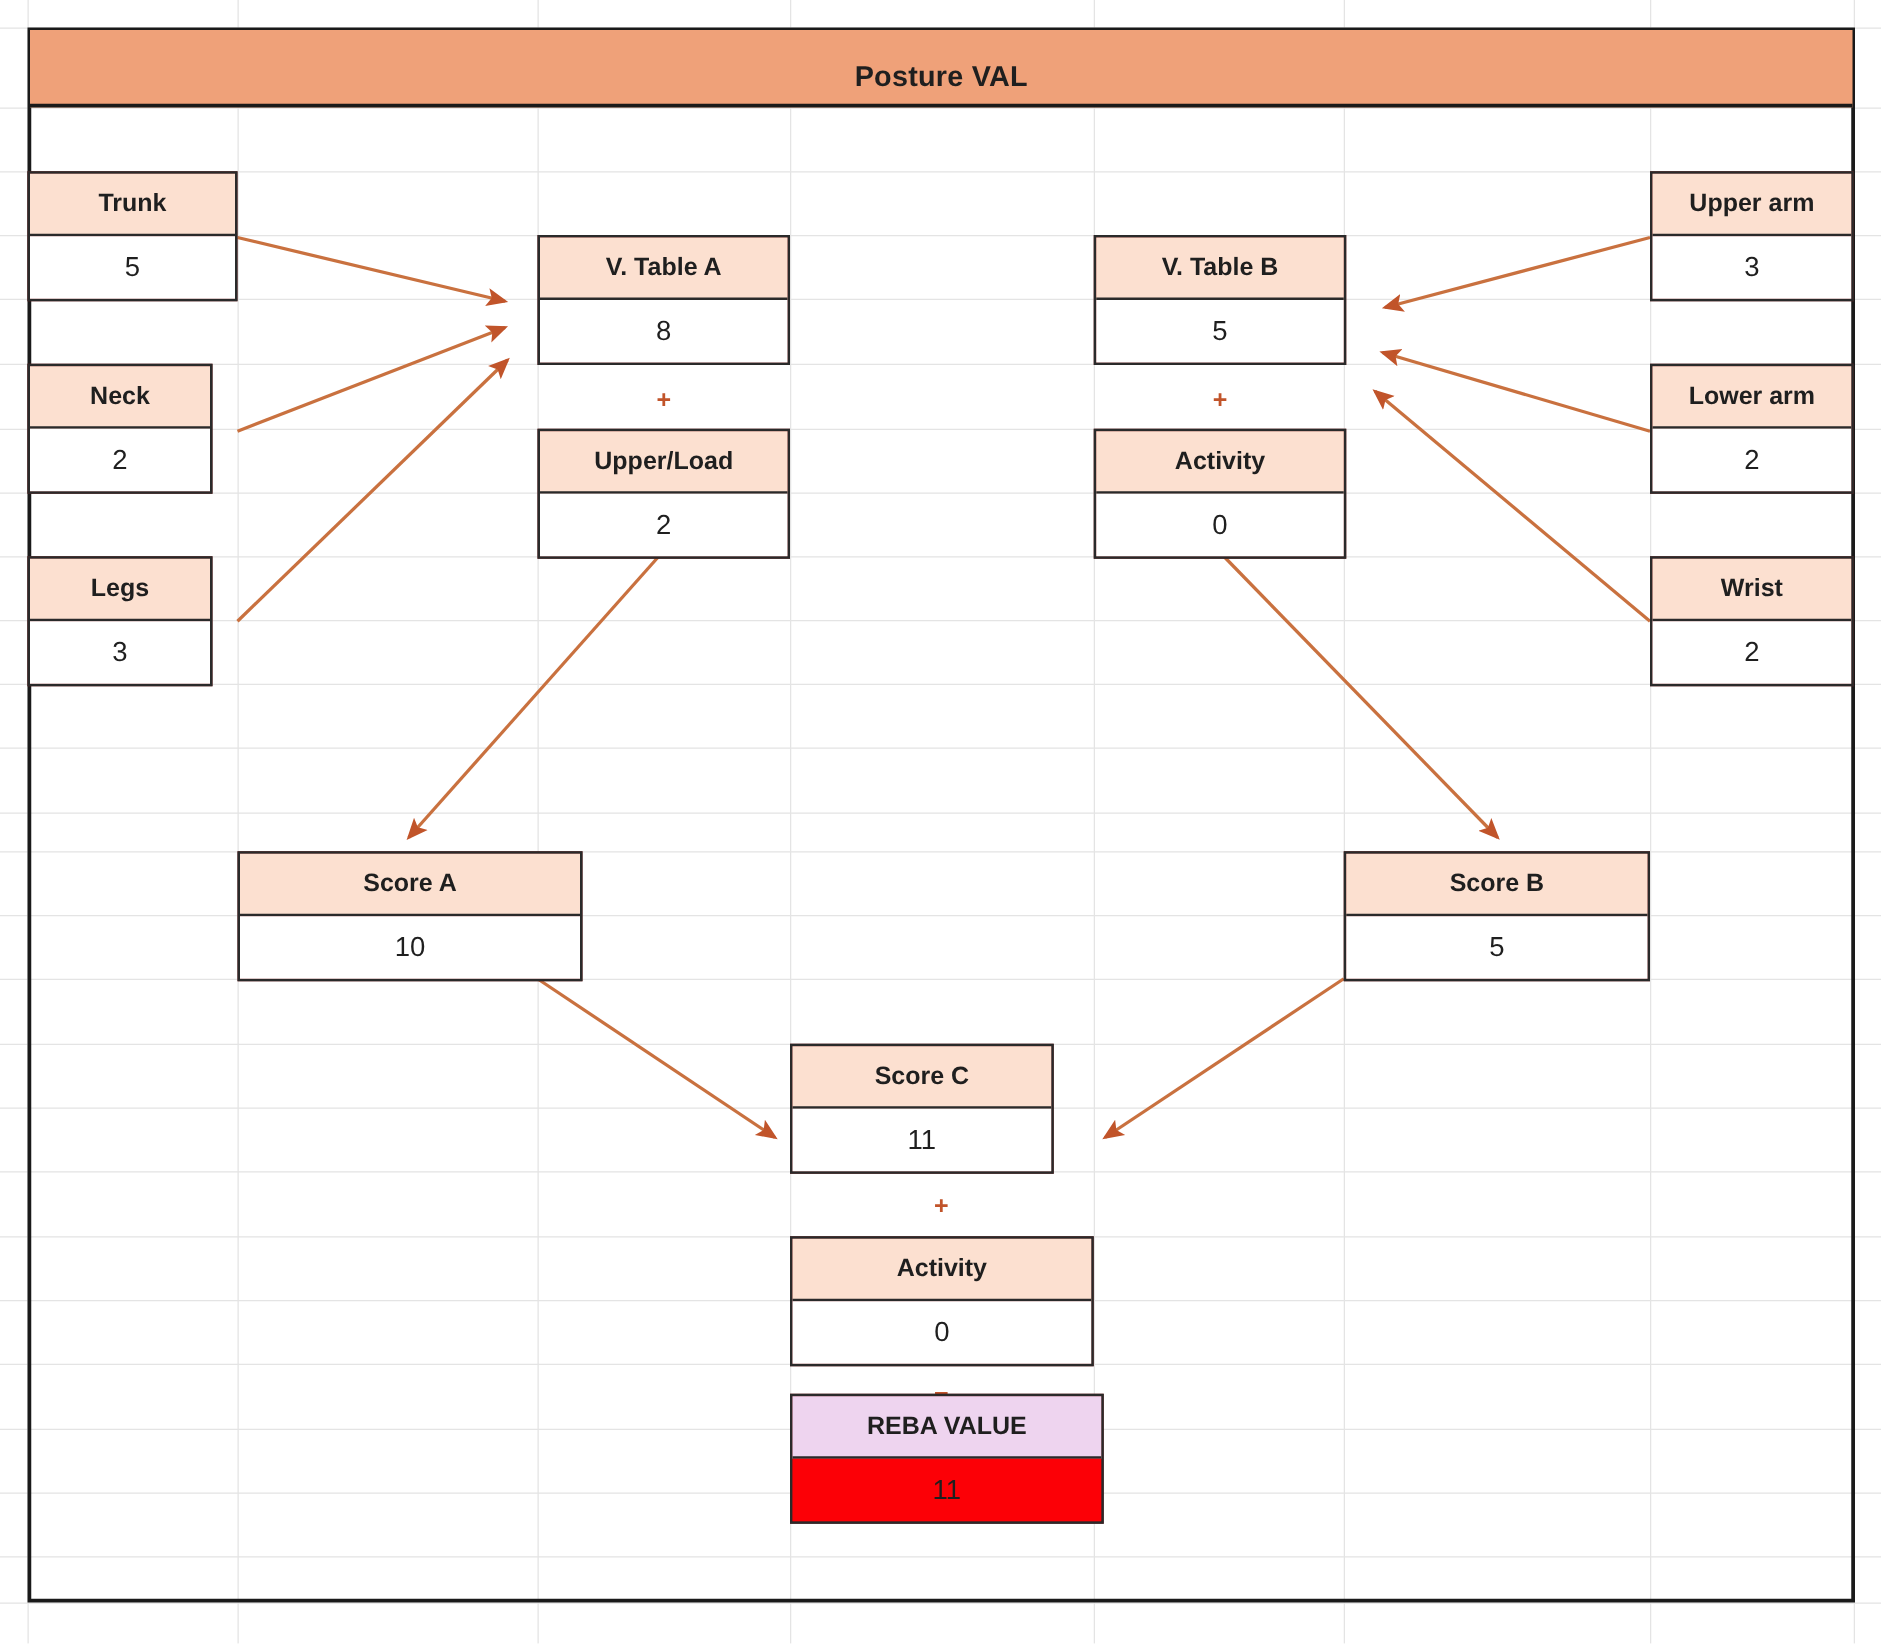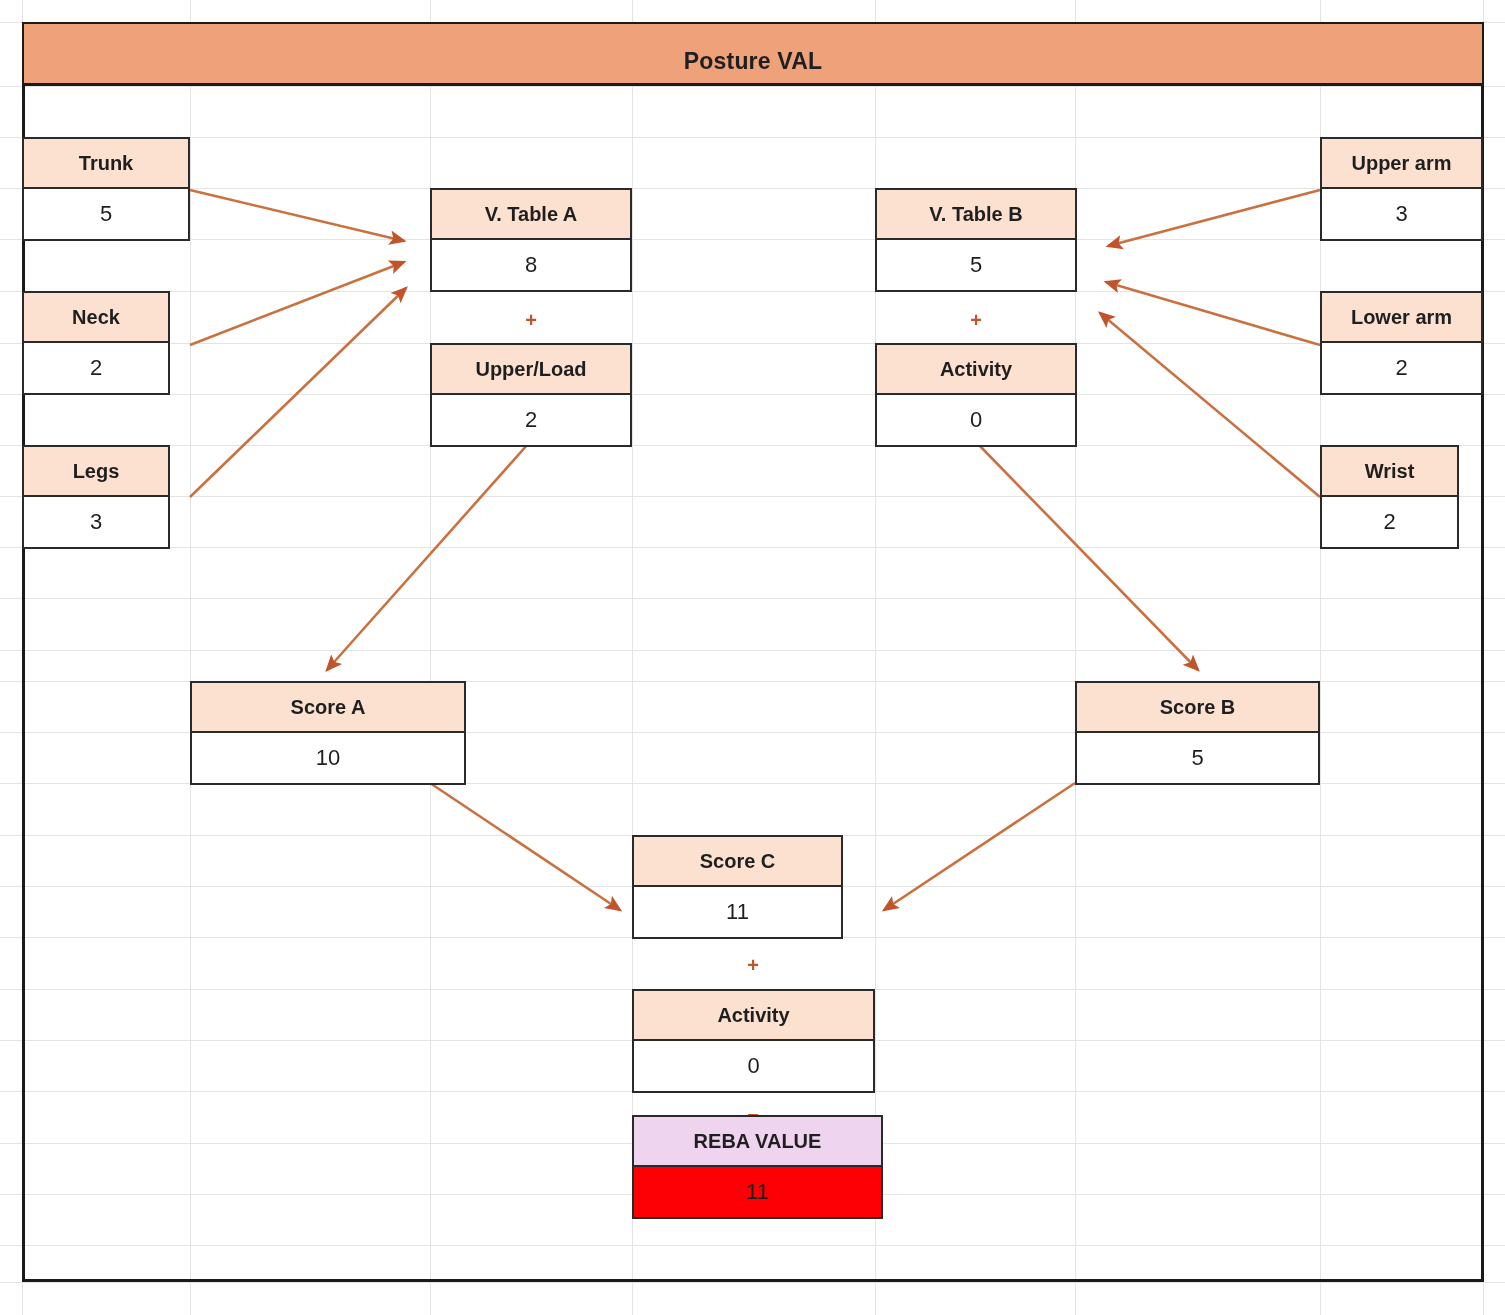--- a/index.html
+++ b/index.html
@@ -204,21 +204,21 @@
     <div class="vbox" style="left:1320px; top:137px; width:163px;">
       <div class="vbox-head">Upper arm</div>
       <div class="vbox-val">3</div>
     </div>
 
     <div class="vbox" style="left:1320px; top:291px; width:163px;">
       <div class="vbox-head">Lower arm</div>
       <div class="vbox-val">2</div>
     </div>
 
-    <div class="vbox" style="left:1320px; top:445px; width:139px;">
+    <div class="vbox" style="left:1320px; top:445px; width:163px;">
       <div class="vbox-head">Wrist</div>
       <div class="vbox-val">2</div>
     </div>
 
     <div class="vbox" style="left:430px; top:188px; width:202px;text-align:center;">
       <div class="vbox-head">V. Table A</div>
       <div class="vbox-val">8</div>
     </div>
 
     <div class="op" style="left:431px; top:310px;">+</div>

